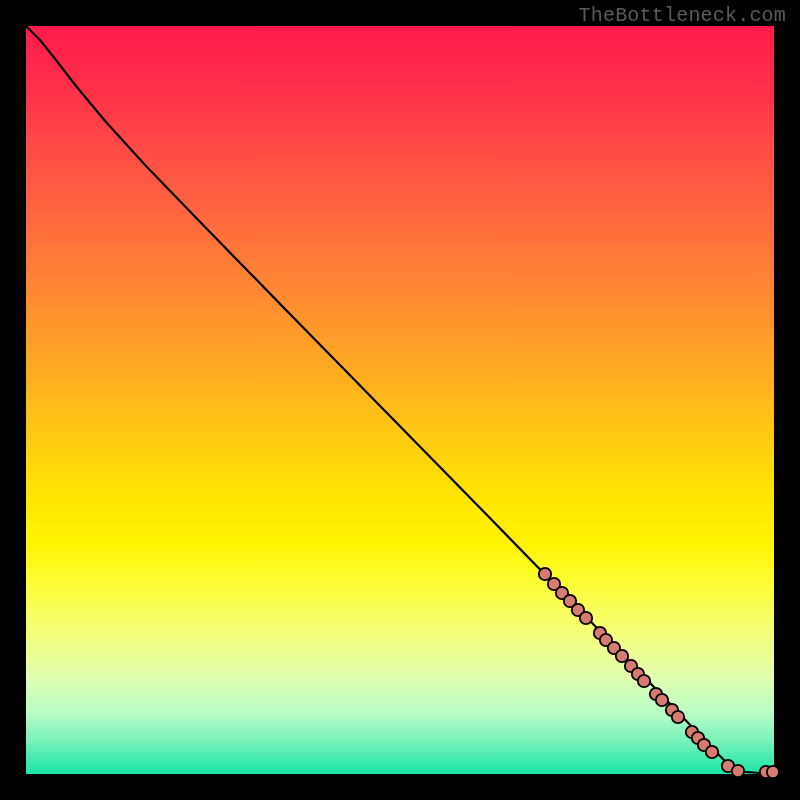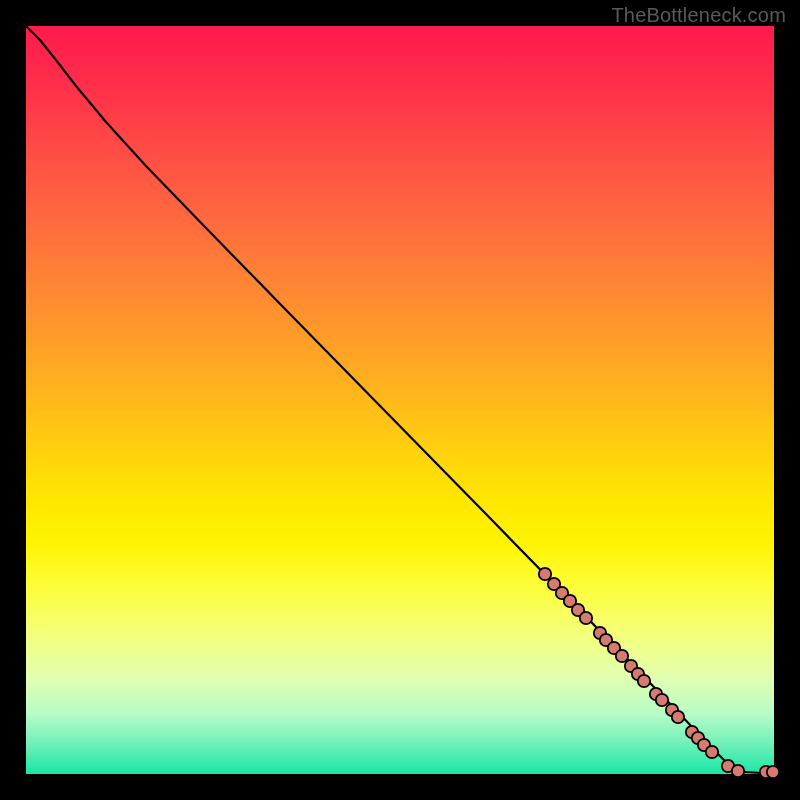--- a/index.html
+++ b/index.html
@@ -9,20 +9,21 @@
     height: 800px;
     background: #000000;
     overflow: hidden;
     font-family: Arial, Helvetica, sans-serif;
   }
   .frame {
     position: relative;
     width: 800px;
     height: 800px;
     background: #000000;
+    font-family: Liberation Mono, monospace;
   }
   .watermark {
     position: absolute;
     top: 4px;
     right: 14px;
     color: #5a5a5a;
     font-size: 20px;
     font-weight: 400;
     letter-spacing: 0.2px;
     z-index: 5;

